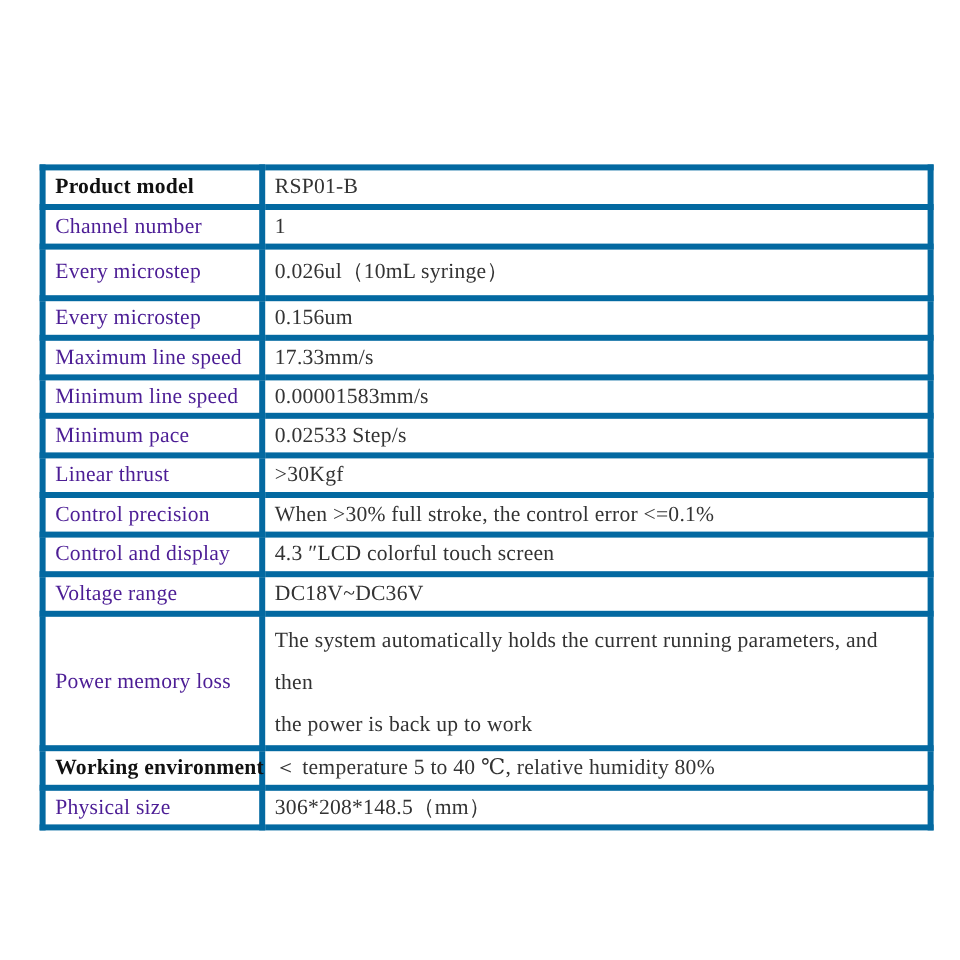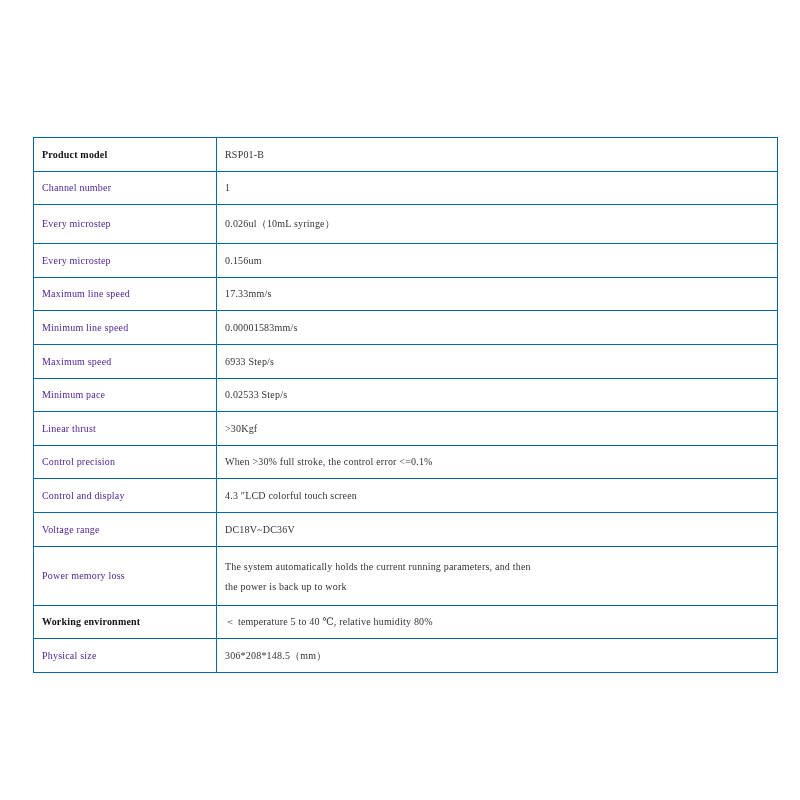--- a/index.html
+++ b/index.html
@@ -29,23 +29,23 @@
     border-collapse: collapse;
     table-layout: fixed;
     border: 1px solid #8a8a8a;
     background: #ffffff;
   }
 
   table.spec-table col.col-label { width: 183px; }
   table.spec-table col.col-value { width: auto; }
 
   table.spec-table td {
-    border: 1px solid #0369a1;
+    border: 5px solid #0369a1;
     padding: 0 8px;
-    font-size: 10px;
+    font-size: 18px;
     line-height: 1.55;
     color: #333333;
     vertical-align: middle;
     letter-spacing: 0.2px;
     white-space: nowrap;
     overflow: visible;
   }
 
   table.spec-table td.cell-label {
     color: #4c1d95;
@@ -104,24 +104,20 @@
         </tr>
         <tr>
           <td class="cell-label">Maximum line speed</td>
           <td class="cell-value">17.33mm/s</td>
         </tr>
         <tr>
           <td class="cell-label">Minimum line speed</td>
           <td class="cell-value">0.00001583mm/s</td>
         </tr>
         <tr>
-          <td class="cell-label">Maximum speed</td>
-          <td class="cell-value">6933 Step/s</td>
-        </tr>
-        <tr>
           <td class="cell-label">Minimum pace</td>
           <td class="cell-value">0.02533 Step/s</td>
         </tr>
         <tr>
           <td class="cell-label">Linear thrust</td>
           <td class="cell-value">&gt;30Kgf</td>
         </tr>
         <tr>
           <td class="cell-label">Control precision</td>
           <td class="cell-value">When &gt;30% full stroke, the control error &lt;=0.1%</td>

